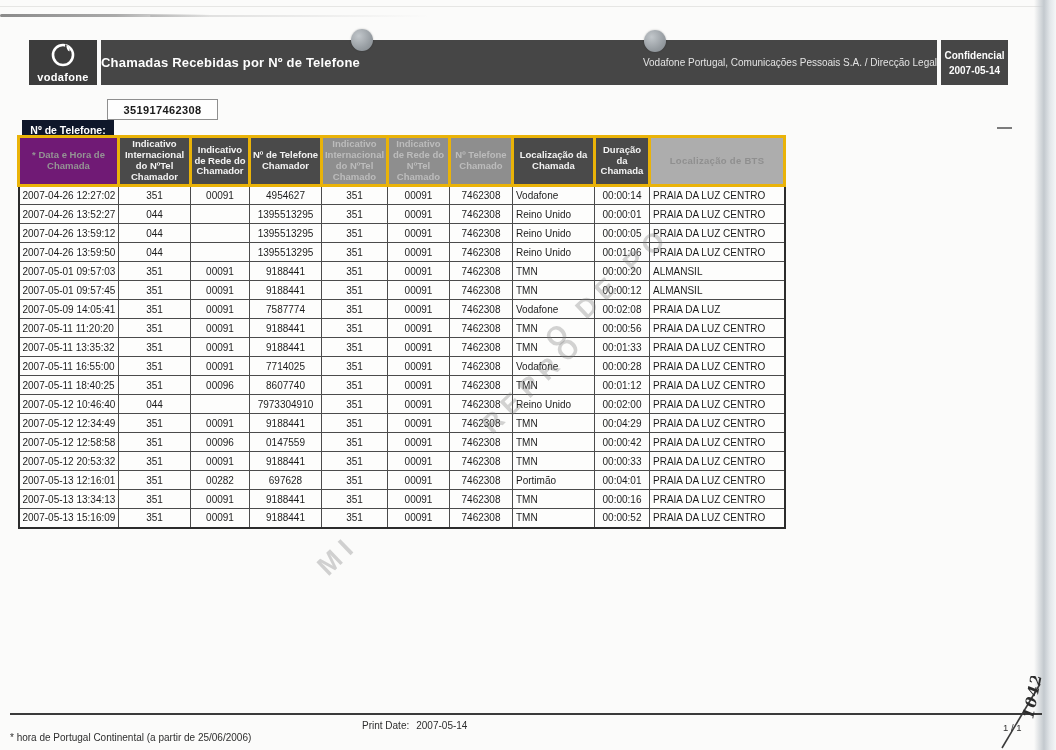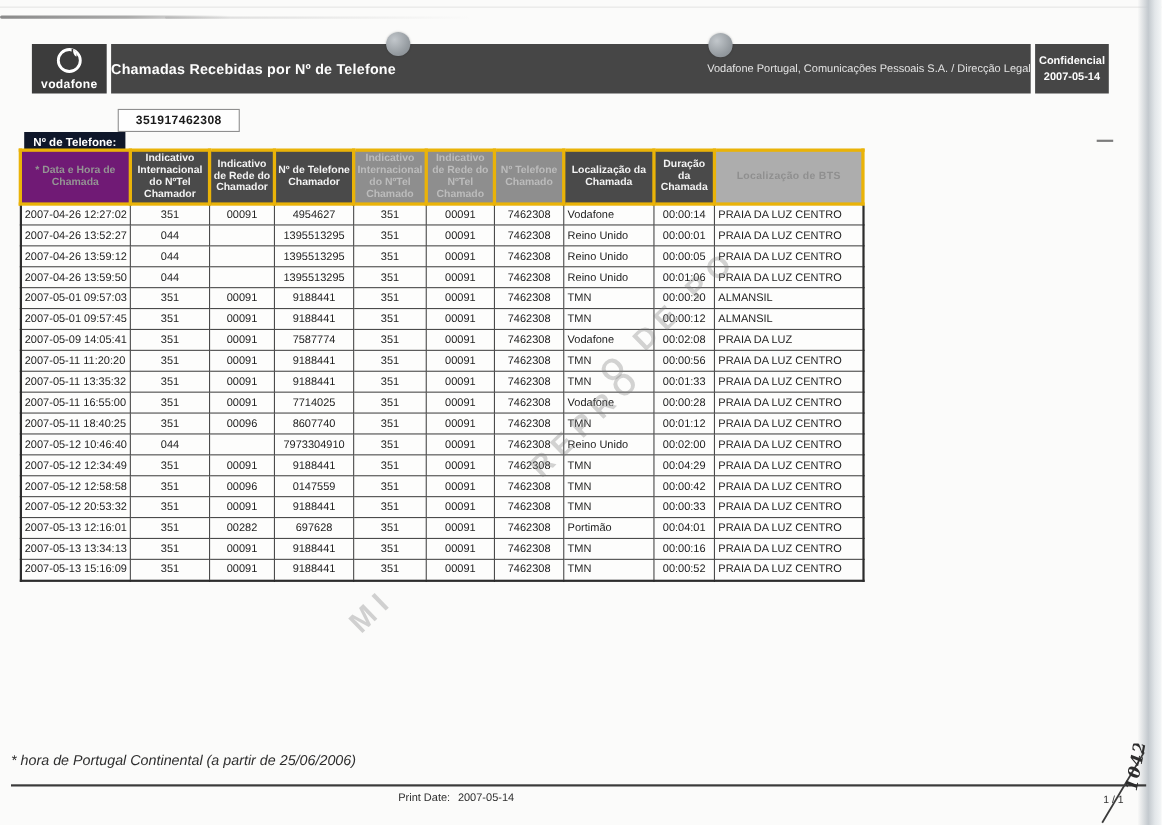--- a/index.html
+++ b/index.html
@@ -94,21 +94,21 @@
     position:absolute;transform:rotate(-44deg);transform-origin:center;
     color:rgba(125,125,125,.34);font-weight:bold;white-space:nowrap;
     font-size:27px;letter-spacing:7px;pointer-events:none;z-index:4;
   }
   #wm1{left:527px;top:272px;}
   #wm2{left:468px;top:368px;}
   #wm3{left:316px;top:540px;}
 
   
   .footer-rule{position:absolute;left:10px;top:713px;width:1032px;height:0;border-top:2px solid #3a3a3a;}
-  .footnote{position:absolute;left:10px;top:683px;font-size:13px;color:#2e2e2e;font-style:italic;}
+  .footnote{position:absolute;left:10px;top:732px;font-size:10px;color:#2e2e2e;}
   .print-date{position:absolute;left:362px;top:720px;font-size:10px;color:#2e2e2e;}
   .print-date .pd-val{margin-left:7px;}
   .page-num{position:absolute;left:1003px;top:722px;font-size:9.5px;color:#333;}
   .corner-svg{position:absolute;left:988px;top:676px;z-index:7;}
 </style>
 </head>
 <body>
 
 <div id="page">
 

